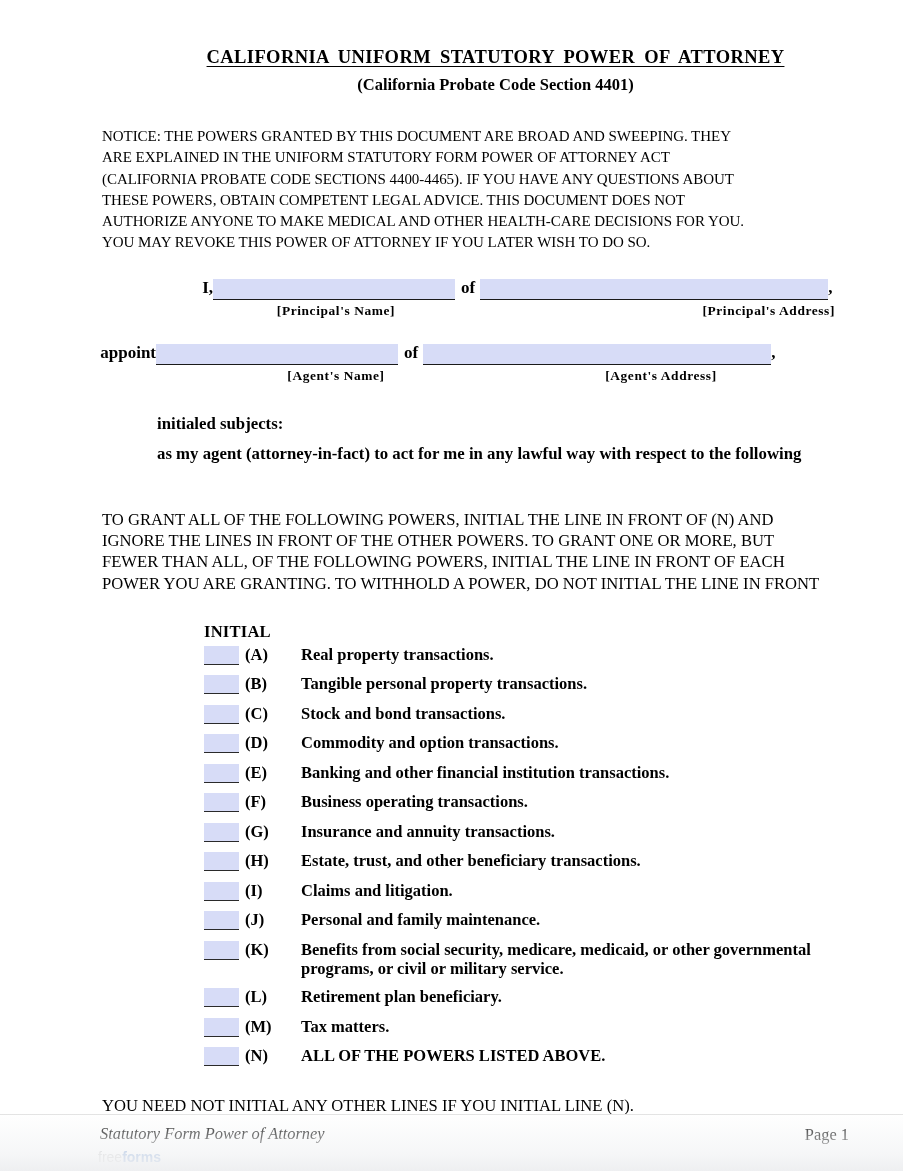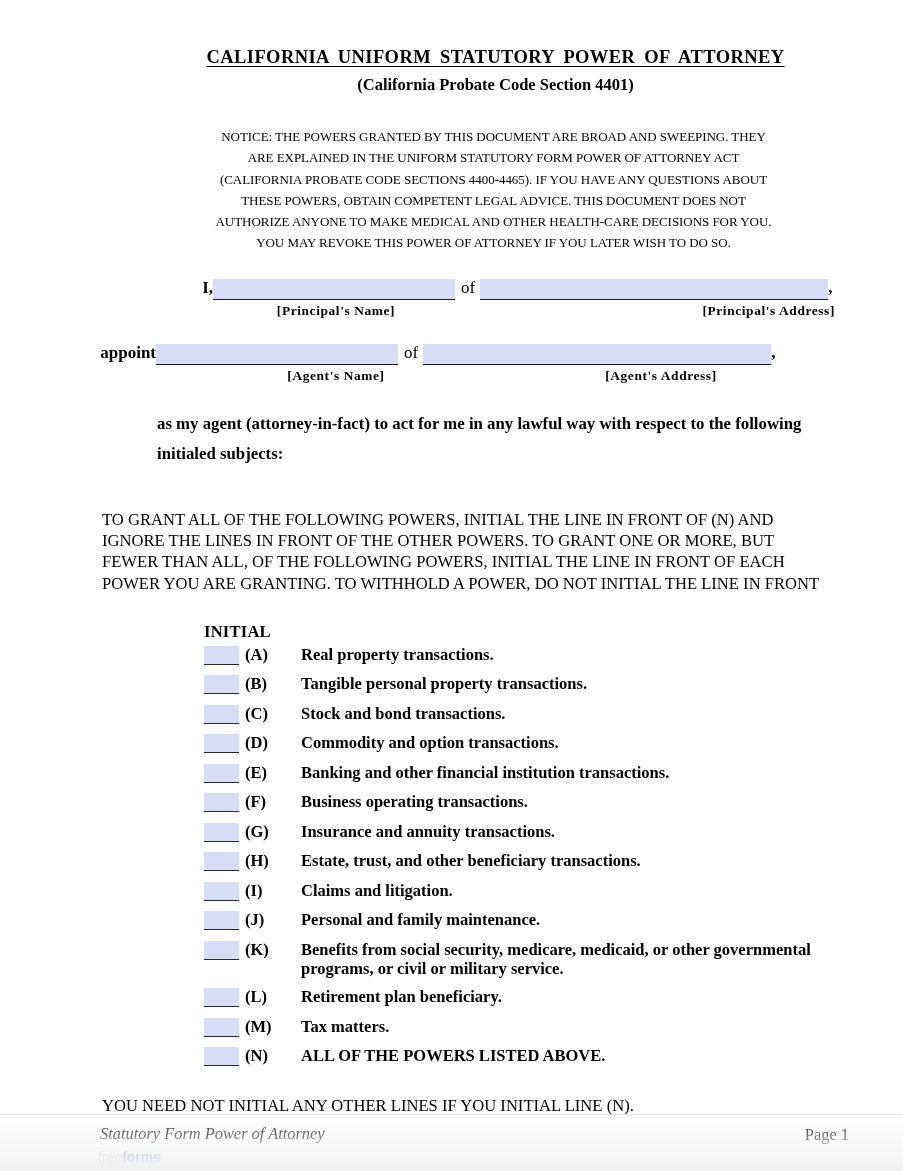--- a/index.html
+++ b/index.html
@@ -46,23 +46,23 @@
   .doc-subtitle {
     font-size: 16.5px;
     font-weight: bold;
     margin-top: 7px;
     line-height: 1.2;
   }
 
   
   .notice {
     margin: 31px 62px 0 58px;
-    font-size: 13px;
+    font-size: 15px;
     line-height: 21.3px;
-    text-align: center;
+    text-align: left;
     letter-spacing: -0.05px;
   }
   .notice span { display: block; white-space: nowrap; }
 
   .instructions {
     margin: 40px 62px 0 58px;
     font-size: 16.6px;
     line-height: 21.3px;
   }
   .instructions span { display: block; white-space: nowrap; }
@@ -91,21 +91,21 @@
     font-weight: bold;
     font-size: 17px;
     padding-bottom: 2px;
     text-align: right;
     white-space: nowrap;
   }
   .lead-word.lead-i { width: 56px; }
   .lead-word.lead-appoint { width: 56px; margin-left: -57px; }
 
   .of-word {
-    font-weight: normal;
+    font-weight: bold;
     font-size: 17px;
     padding: 0 5px 2px 6px;
   }
   .tail-comma {
     font-weight: bold;
     font-size: 17px;
     padding-bottom: 2px;
   }
 
   .fill-field {
@@ -273,22 +273,22 @@
         <span class="fill-field fill-address" title="[Agent's  Address]"></span>
         <span class="tail-comma">,</span>
       </div>
       <div class="captions">
         <span class="caption-agent-name">[Agent's  Name]</span>
         <span class="caption-agent-addr">[Agent's  Address]</span>
       </div>
     </div>
 
     <div class="agent-sentence">
+      <span>initialed subjects:</span>
       <span>as my agent (attorney-in-fact) to act for me in any lawful way with respect to the following</span>
-      <span>initialed subjects:</span>
     </div>
 
     <div class="instructions">
       <span>TO GRANT ALL OF THE FOLLOWING POWERS, INITIAL THE LINE IN FRONT OF (N) AND</span>
       <span>IGNORE THE LINES IN FRONT OF THE OTHER POWERS.  TO GRANT ONE OR MORE, BUT</span>
       <span>FEWER THAN ALL, OF THE FOLLOWING POWERS, INITIAL THE LINE IN FRONT OF EACH</span>
       <span>POWER YOU ARE GRANTING. TO WITHHOLD A POWER, DO NOT INITIAL THE LINE IN FRONT</span>
     </div>
 
     <div class="initial-section">

